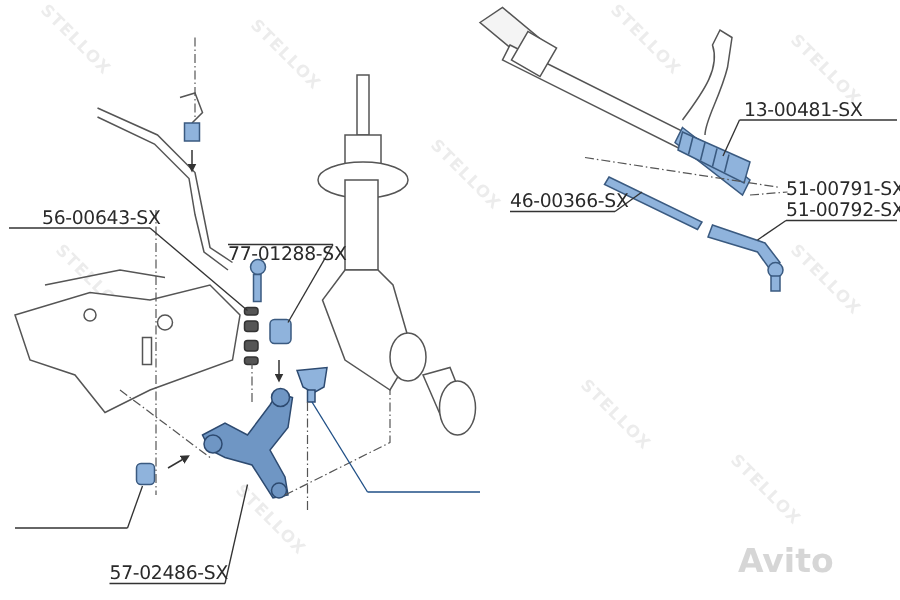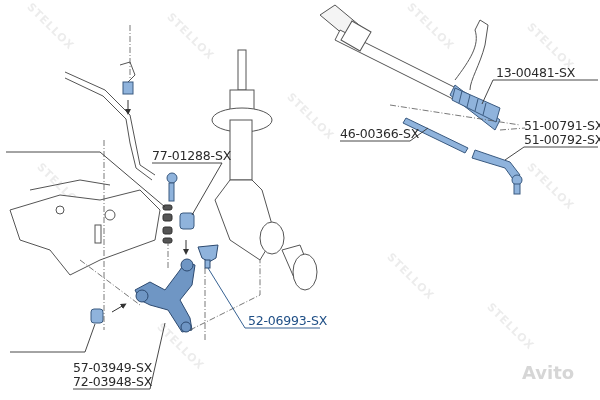--- a/index.html
+++ b/index.html
@@ -5,21 +5,21 @@
   html, body { margin: 0; padding: 0; background: #ffffff; }
   body { width: 600px; height: 400px; position: relative; overflow: hidden;
          font-family: "DejaVu Sans", sans-serif; }
   #stage { position: absolute; left: 0; top: 0; width: 600px; height: 400px; }
   svg { position: absolute; left: 0; top: 0; }
   .label { position: absolute; font-size: 12.5px; color: #2a2a2a; white-space: nowrap;
            line-height: 14px; letter-spacing: -0.2px; text-align: right; }
   .label.blue { color: #1f4f86; }
   .wm { position: absolute; font-size: 11px; font-weight: bold; color: rgba(150,150,150,0.18);
         transform: rotate(45deg); letter-spacing: 1px; pointer-events: none; }
-  .avito { position: absolute; left: 522px; top: 362px; font-size: 18px; color: rgba(210,210,210,0.9);
+  .avito { position: absolute; left: 492px; top: 362px; font-size: 22px; color: rgba(210,210,210,0.9);
            font-weight: bold; }
 </style>
 </head>
 <body>
 
 <div id="stage">
 
   <div class="wm" style="left:20px;top:20px;">STELLOX</div>
   <div class="wm" style="left:160px;top:30px;">STELLOX</div>
   <div class="wm" style="left:400px;top:20px;">STELLOX</div>
@@ -149,23 +149,22 @@
       <line x1="410" y1="141" x2="428" y2="128"></line>
       <line x1="524" y1="147" x2="598" y2="147"></line>
       <line x1="524" y1="147" x2="505" y2="160"></line>
     </g>
     <g stroke="#1f4f86" stroke-width="0.9" fill="none">
       <line x1="208" y1="268" x2="245" y2="328"></line>
       <line x1="245" y1="328" x2="320" y2="328"></line>
     </g>
   </svg>
 
-  <div class="label" style="left:152px;top:149px;">77-01288-SX</div>
-  <div class="label" style="left:73px;top:361px;">57-03949-SX</div>
-  <div class="label" style="left:73px;top:375px;">72-03948-SX</div>
-  <div class="label blue" style="left:248px;top:314px;">52-06993-SX</div>
+  <div class="label" style="left:28px;top:138px;">56-00643-SX</div>
+  <div class="label" style="left:152px;top:162px;">77-01288-SX</div>
+  <div class="label" style="left:73px;top:375px;">57-02486-SX</div>
   <div class="label" style="left:496px;top:66px;">13-00481-SX</div>
   <div class="label" style="left:340px;top:127px;">46-00366-SX</div>
   <div class="label" style="left:524px;top:119px;">51-00791-SX</div>
   <div class="label" style="left:524px;top:133px;">51-00792-SX</div>
 
   <div class="avito">Avito</div>
 </div>
 
 </body></html>

